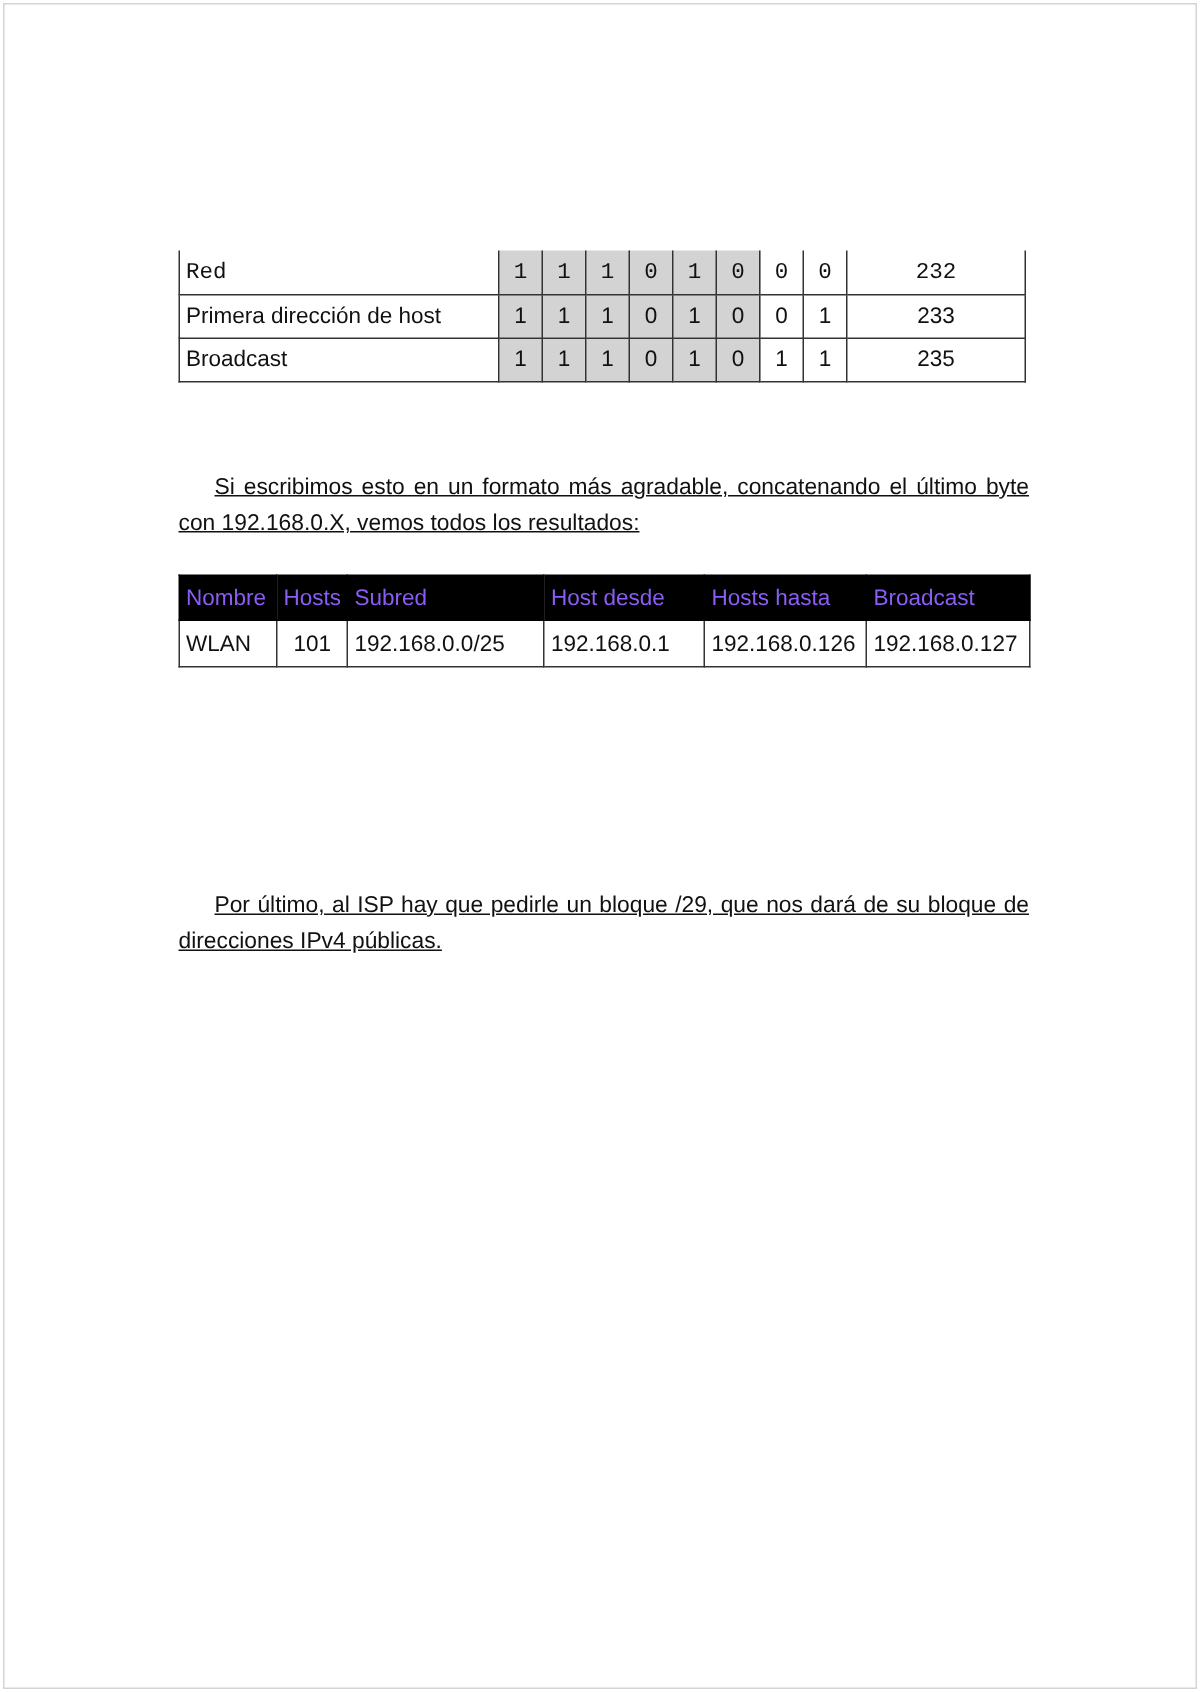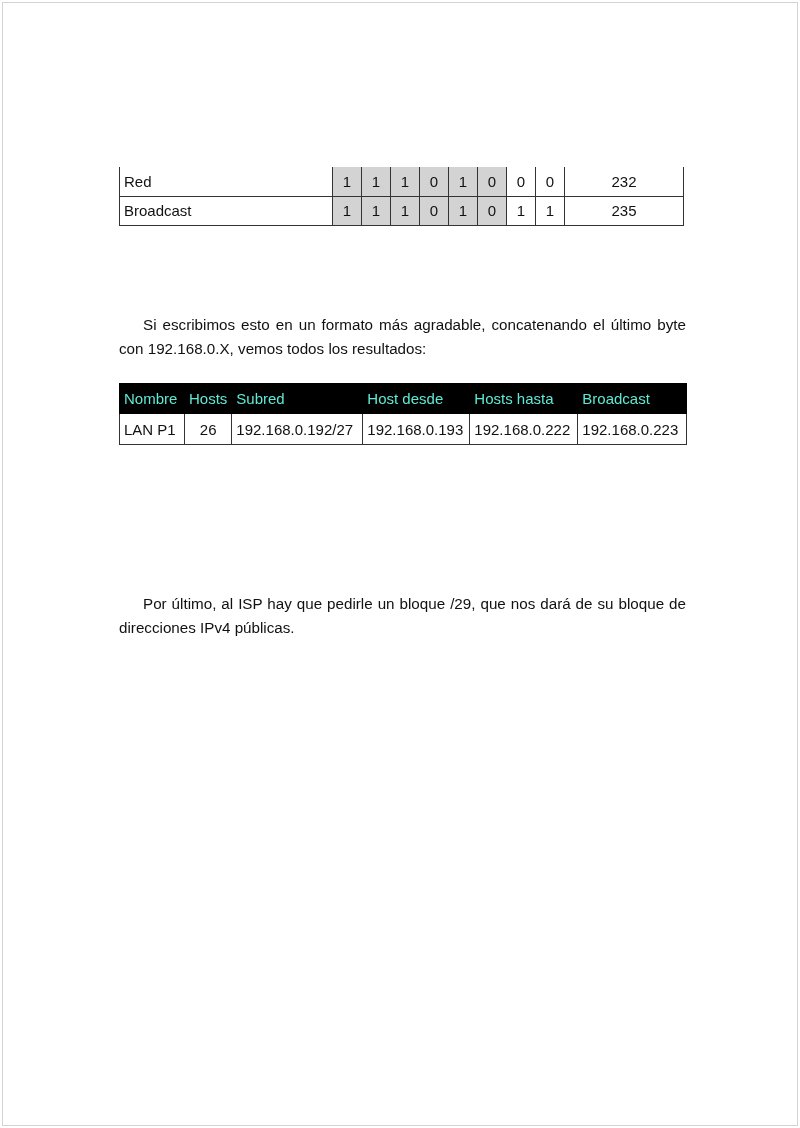--- a/index.html
+++ b/index.html
@@ -13,39 +13,39 @@
   }
   
   .bits-table {
     position: absolute; left: 119px; top: 167px;
     border-collapse: collapse; font-size: 15px;
   }
   .bits-table td {
     border: 1px solid #333; height: 29px; padding: 0; box-sizing: border-box;
     vertical-align: middle;
   }
-  .bits-table tr:first-child td { border-top: none; }
+  .bits-table tr:first-child td { border-top: none; font-family: Liberation Mono, monospace; }
   .bits-table td.label { width: 213px; padding-left: 4px; text-align: left; }
   .bits-table td.bit { width: 29px; text-align: center; }
   .bits-table td.bit.shaded { background: #d3d3d3; }
   .bits-table td.val { width: 119px; text-align: center; }
 
   .para {
     position: absolute; left: 119px; width: 567px;
-    font-size: 15.2px; line-height: 24px; text-align: justify; margin: 0;
+    font-size: 15.2px; line-height: 24px; text-align: justify; margin: 0; text-decoration: underline;
   }
   .para .indent { display: inline-block; width: 24px; }
 
   
   .summary-table {
     position: absolute; left: 119px; top: 383px;
     border-collapse: collapse; font-size: 15px;
   }
   .summary-table th {
-    background: #000; color: #5eead4; font-weight: normal; text-align: left;
+    background: #000; color: #8b5cf6; font-weight: normal; text-align: left;
     height: 30px; padding: 0 4px; border: 1px solid #000; box-sizing: border-box;
     white-space: nowrap;
   }
   .summary-table td {
     border: 1px solid #333; height: 31px; padding: 0 4px; box-sizing: border-box;
     white-space: nowrap;
   }
   .summary-table .c-name { width: 65px; }
   .summary-table .c-hosts { width: 47px; }
   .summary-table td.c-hosts { text-align: center; }
@@ -67,20 +67,32 @@
       <td class="bit shaded">1</td>
       <td class="bit shaded">1</td>
       <td class="bit shaded">0</td>
       <td class="bit shaded">1</td>
       <td class="bit shaded">0</td>
       <td class="bit">0</td>
       <td class="bit">0</td>
       <td class="val">232</td>
     </tr>
     <tr>
+      <td class="label">Primera dirección de host</td>
+      <td class="bit shaded">1</td>
+      <td class="bit shaded">1</td>
+      <td class="bit shaded">1</td>
+      <td class="bit shaded">0</td>
+      <td class="bit shaded">1</td>
+      <td class="bit shaded">0</td>
+      <td class="bit">0</td>
+      <td class="bit">1</td>
+      <td class="val">233</td>
+    </tr>
+    <tr>
       <td class="label">Broadcast</td>
       <td class="bit shaded">1</td>
       <td class="bit shaded">1</td>
       <td class="bit shaded">1</td>
       <td class="bit shaded">0</td>
       <td class="bit shaded">1</td>
       <td class="bit shaded">0</td>
       <td class="bit">1</td>
       <td class="bit">1</td>
       <td class="val">235</td>
@@ -96,23 +108,23 @@
       <th class="c-name">Nombre</th>
       <th class="c-hosts">Hosts</th>
       <th class="c-sub">Subred</th>
       <th class="c-from">Host desde</th>
       <th class="c-to">Hosts hasta</th>
       <th class="c-bc">Broadcast</th>
     </tr>
   </thead>
   <tbody>
     <tr>
-      <td class="c-name">LAN P1</td>
-      <td class="c-hosts">26</td>
-      <td class="c-sub">192.168.0.192/27</td>
-      <td class="c-from">192.168.0.193</td>
-      <td class="c-to">192.168.0.222</td>
-      <td class="c-bc">192.168.0.223</td>
+      <td class="c-name">WLAN</td>
+      <td class="c-hosts">101</td>
+      <td class="c-sub">192.168.0.0/25</td>
+      <td class="c-from">192.168.0.1</td>
+      <td class="c-to">192.168.0.126</td>
+      <td class="c-bc">192.168.0.127</td>
     </tr>
   </tbody>
 </table>
 
 <p class="para" style="top:592px;"><span class="indent"></span><span>Por último, al ISP hay que pedirle un bloque /29, que nos dará de su bloque de direcciones IPv4 públicas.</span></p>
 
 </body></html>

